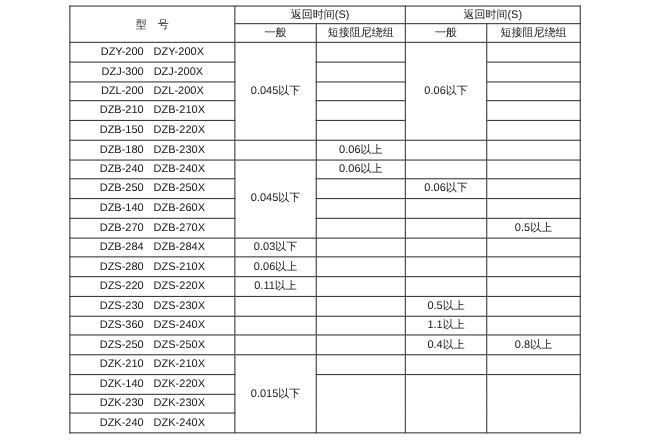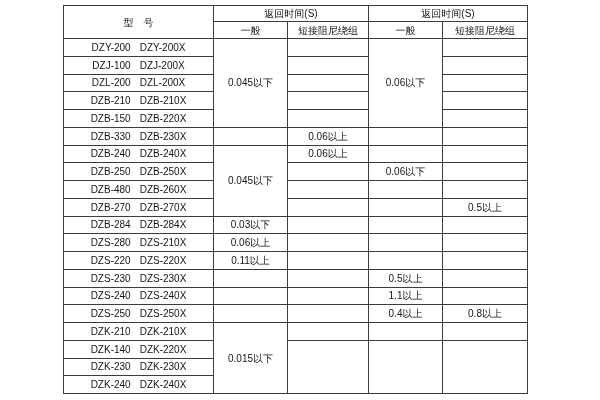--- a/index.html
+++ b/index.html
@@ -74,21 +74,21 @@
     </td>
     <td rowspan="5">0.045以下</td>
     <td></td>
     <td rowspan="5">0.06以下</td>
     <td></td>
   </tr>
 
   <tr class="data">
     <td>
       <div class="mwrap">
-        <span>DZJ-100</span>
+        <span>DZJ-300</span>
         <span>DZJ-200X</span>
       </div>
     </td>
     <td></td>
     <td></td>
   </tr>
 
   <tr class="data">
     <td>
       <div class="mwrap">
@@ -118,21 +118,21 @@
         <span>DZB-220X</span>
       </div>
     </td>
     <td></td>
     <td></td>
   </tr>
 
   <tr class="data">
     <td>
       <div class="mwrap">
-        <span>DZB-330</span>
+        <span>DZB-180</span>
         <span>DZB-230X</span>
       </div>
     </td>
     <td></td>
     <td>0.06以上</td>
     <td></td>
     <td></td>
   </tr>
 
   <tr class="data">
@@ -156,21 +156,21 @@
       </div>
     </td>
     <td></td>
     <td>0.06以下</td>
     <td></td>
   </tr>
 
   <tr class="data">
     <td>
       <div class="mwrap">
-        <span>DZB-480</span>
+        <span>DZB-140</span>
         <span>DZB-260X</span>
       </div>
     </td>
     <td></td>
     <td></td>
     <td></td>
   </tr>
 
   <tr class="data">
     <td>
@@ -232,21 +232,21 @@
     </td>
     <td></td>
     <td></td>
     <td>0.5以上</td>
     <td></td>
   </tr>
 
   <tr class="data">
     <td>
       <div class="mwrap">
-        <span>DZS-240</span>
+        <span>DZS-360</span>
         <span>DZS-240X</span>
       </div>
     </td>
     <td></td>
     <td></td>
     <td>1.1以上</td>
     <td></td>
   </tr>
 
   <tr class="data">

